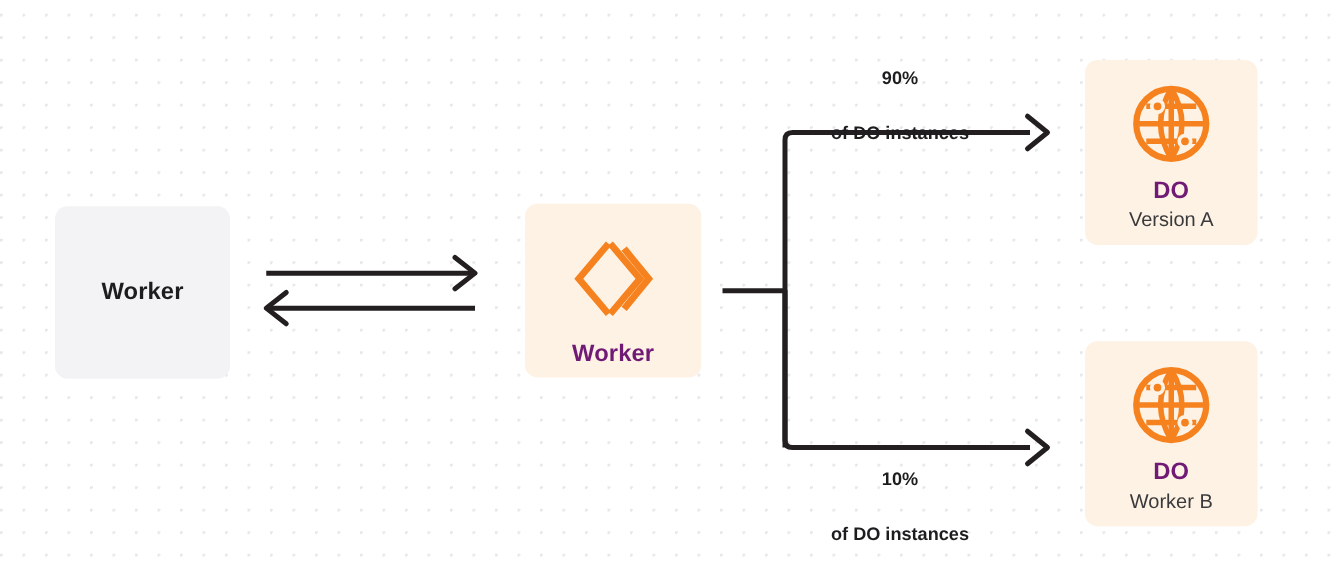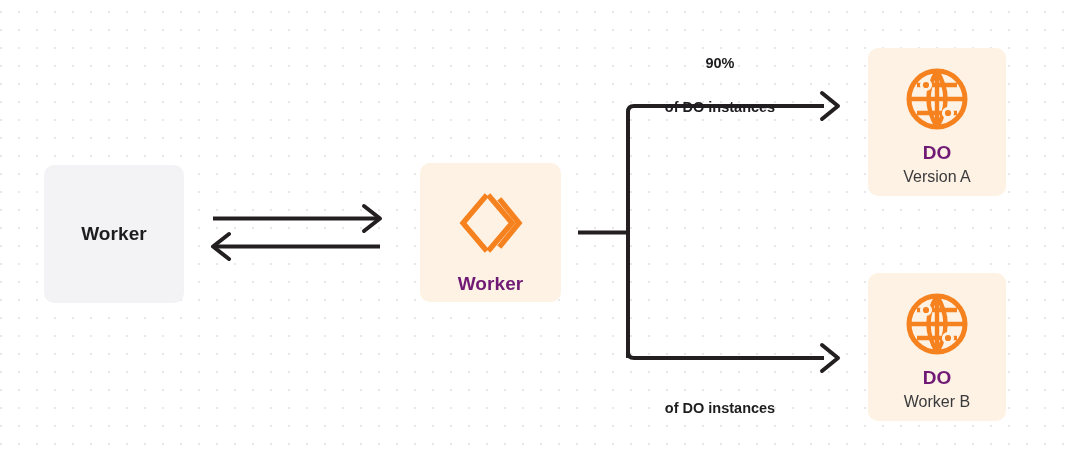--- a/index.html
+++ b/index.html
@@ -244,16 +244,17 @@
     <span class="node-title node-title-do">DO</span>
     <span class="node-subtitle">Worker B</span>
   </div>
 
   <div class="edge-label edge-label-top">
     <span class="pct">90%</span>
     <span class="sub">of DO instances</span>
   </div>
 
   <div class="edge-label edge-label-bottom">
+    <span class="pct">10%</span>
     <span class="sub">of DO instances</span>
   </div>
 
 </div>
 
 </body></html>

